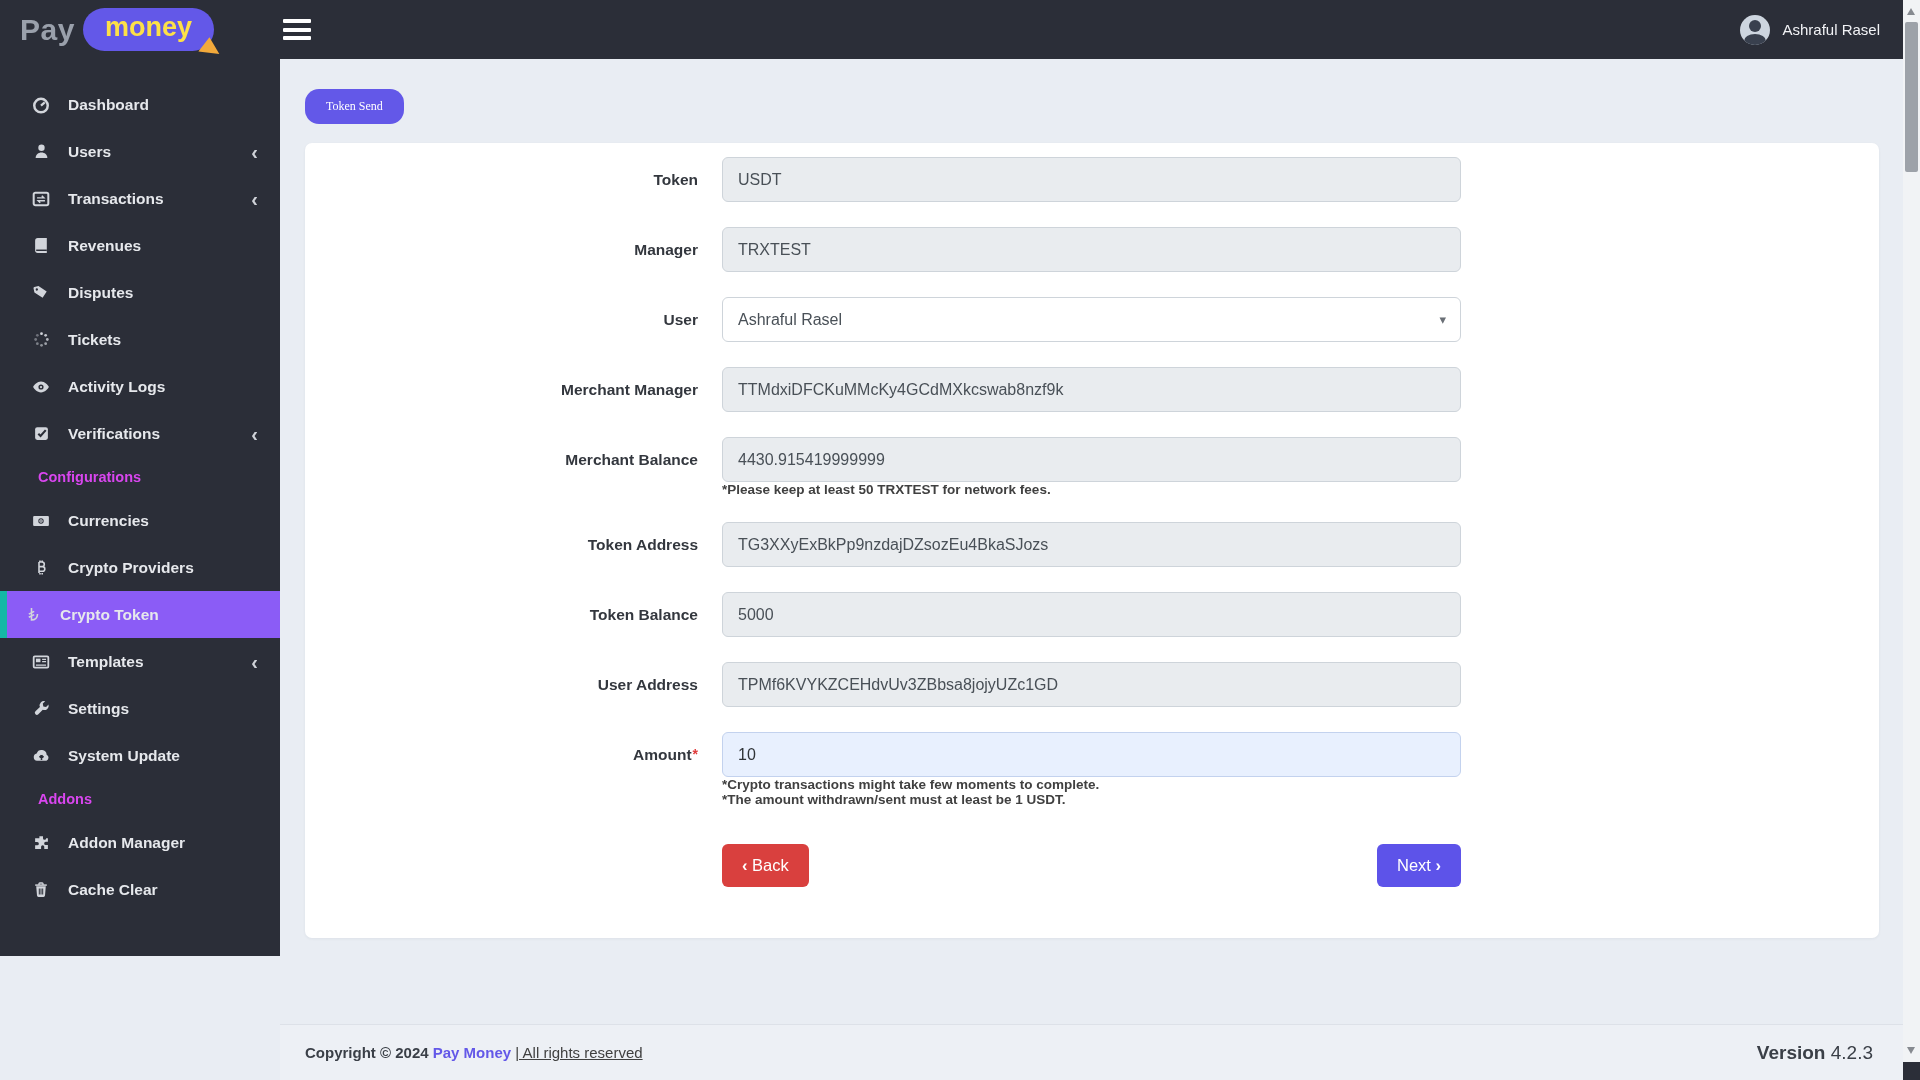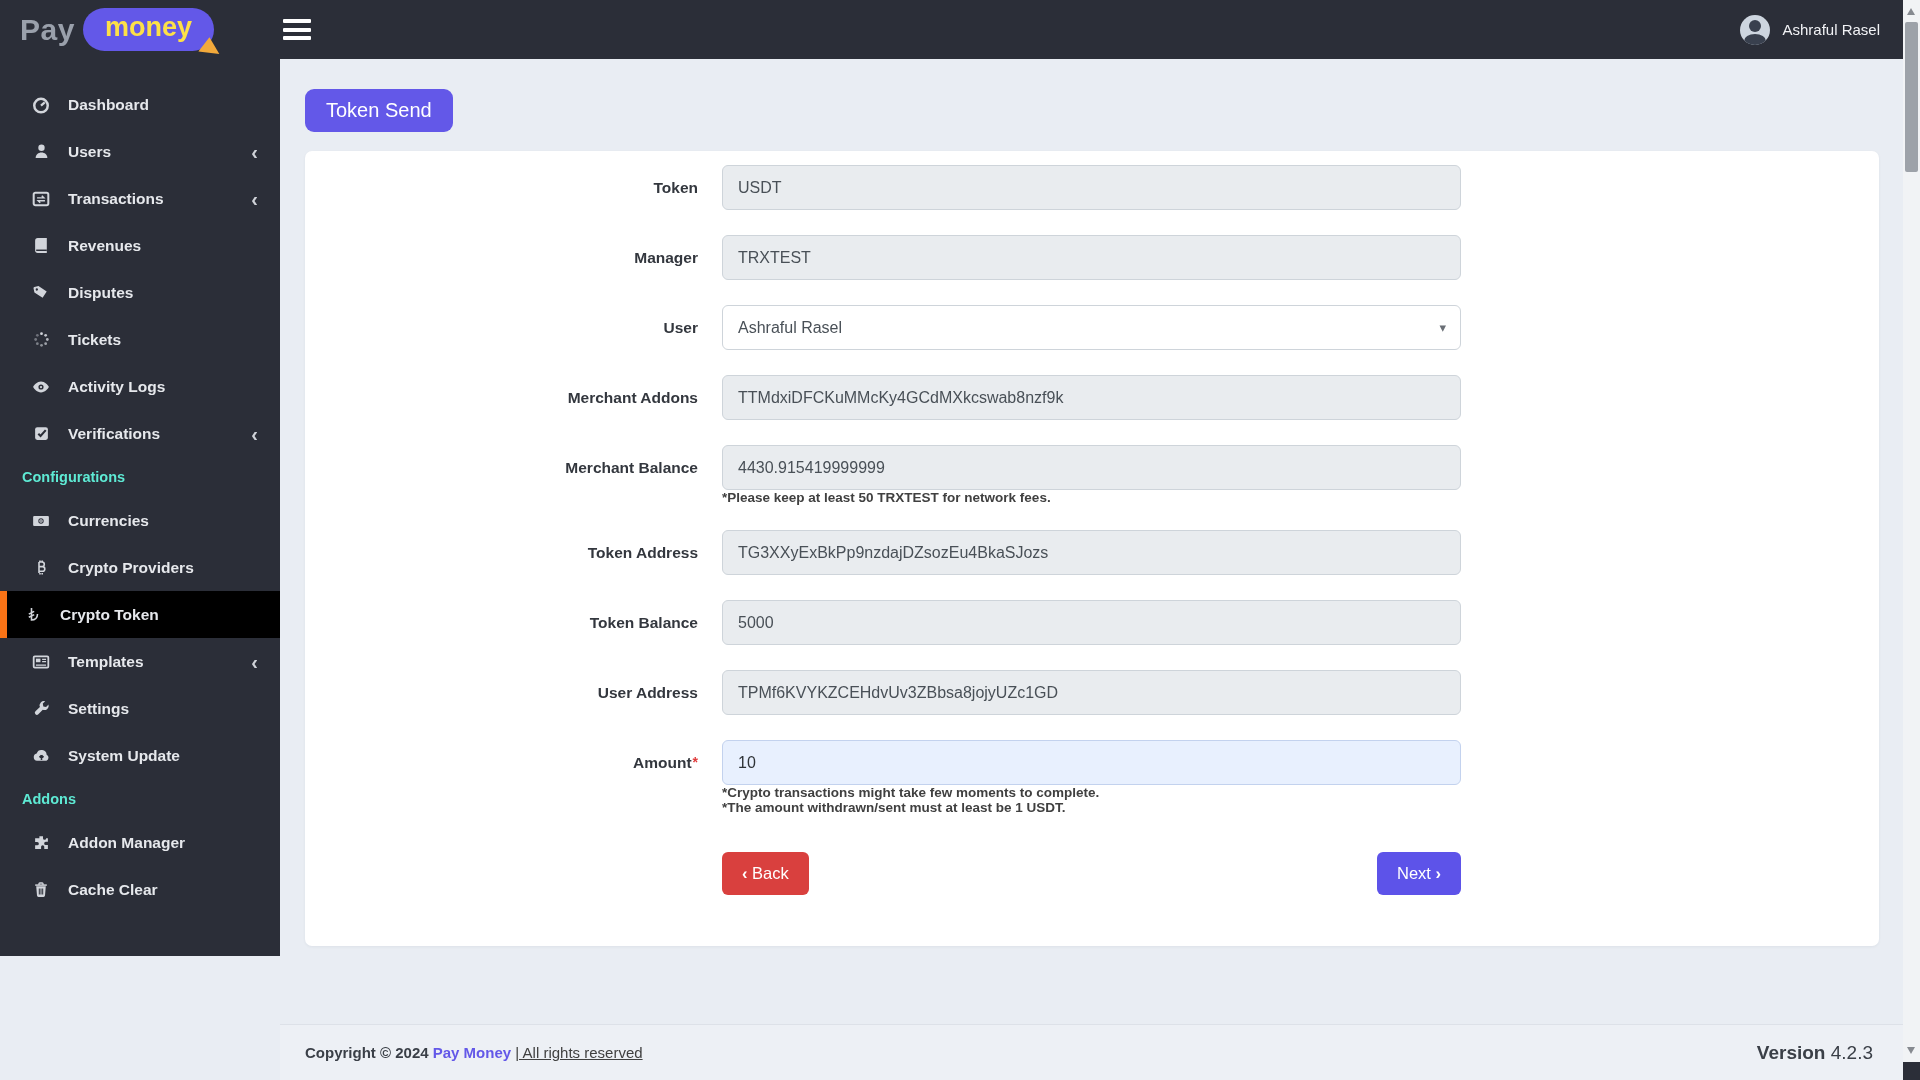--- a/index.html
+++ b/index.html
@@ -34,30 +34,30 @@
     border-bottom:11px solid transparent; transform:rotate(38deg); }
 
   .menu { margin-top:22px; }
   .menu-item { height:47px; display:flex; align-items:center; padding-left:30px;
     cursor:pointer; position:relative; }
   .menu-item .ic { width:22px; height:18px; margin-right:16px; display:flex;
     align-items:center; justify-content:center; flex:0 0 22px; }
   .menu-item .lbl { color:#e6e8ec; font-size:15.5px; font-weight:bold; }
   .menu-item .chev { position:absolute; right:22px; color:#cfd2d8; font-size:20px;
     font-weight:bold; line-height:1; }
-  .menu-item.active { background:#000000; border-left:7px solid #f97316; padding-left:15px; }
-  .menu-section { height:40px; display:flex; align-items:center; padding-left:22px;
-    color:#5eead4; font-size:14.5px; font-weight:bold; }
+  .menu-item.active { background:#8b5cf6; border-left:7px solid #14b8a6; padding-left:15px; }
+  .menu-section { height:40px; display:flex; align-items:center; padding-left:38px;
+    color:#d946ef; font-size:14.5px; font-weight:bold; }
 
   
   .main { position:absolute; top:59px; left:280px; width:1623px; height:965px;
     padding:30px 24px 0 25px; }
   .btn-token-send { display:inline-block; background:#6358e8; color:#fff; border:none;
-    font-size:20px; padding:10px 21px; border-radius:9px; cursor:pointer;
-    font-family:Liberation Sans, sans-serif; }
+    font-size:12px; padding:10px 21px; border-radius:14px; cursor:pointer;
+    font-family:Liberation Serif, serif; }
   .card { background:#fff; border-radius:7px; margin-top:19px; padding:14px 0 28px 0;
     box-shadow:0 1px 3px rgba(40,45,60,.06); min-height:795px; }
 
   .form-row { display:flex; margin-bottom:25px; }
   .form-label-col { flex:0 0 417px; text-align:right; padding-right:24px;
     display:flex; align-items:center; justify-content:flex-end; height:45px; }
   .form-label { font-size:15.5px; font-weight:bold; color:#33373e; }
   .req { color:#e03b3b; font-size:14px; vertical-align:top; margin-left:1px; }
   .form-input-col { flex:0 0 739px; }
   .fld { width:739px; height:45px; border:1px solid #ced4da; border-radius:6px;
@@ -347,21 +347,21 @@
       <div class="form-input-col">
         <div class="select">
           <span>Ashraful Rasel</span>
           <span class="caret">▾</span>
         </div>
       </div>
     </div>
 
     <div class="form-row">
       <div class="form-label-col">
-          <span class="form-label">Merchant Addons</span>
+          <span class="form-label">Merchant Manager</span>
         </div>
       <div class="form-input-col">
         <input class="fld disabled" readonly="" value="TTMdxiDFCKuMMcKy4GCdMXkcswab8nzf9k" style="">
       </div>
     </div>
 
     <div class="form-row">
       <div class="form-label-col">
           <span class="form-label">Merchant Balance</span>
         </div>

